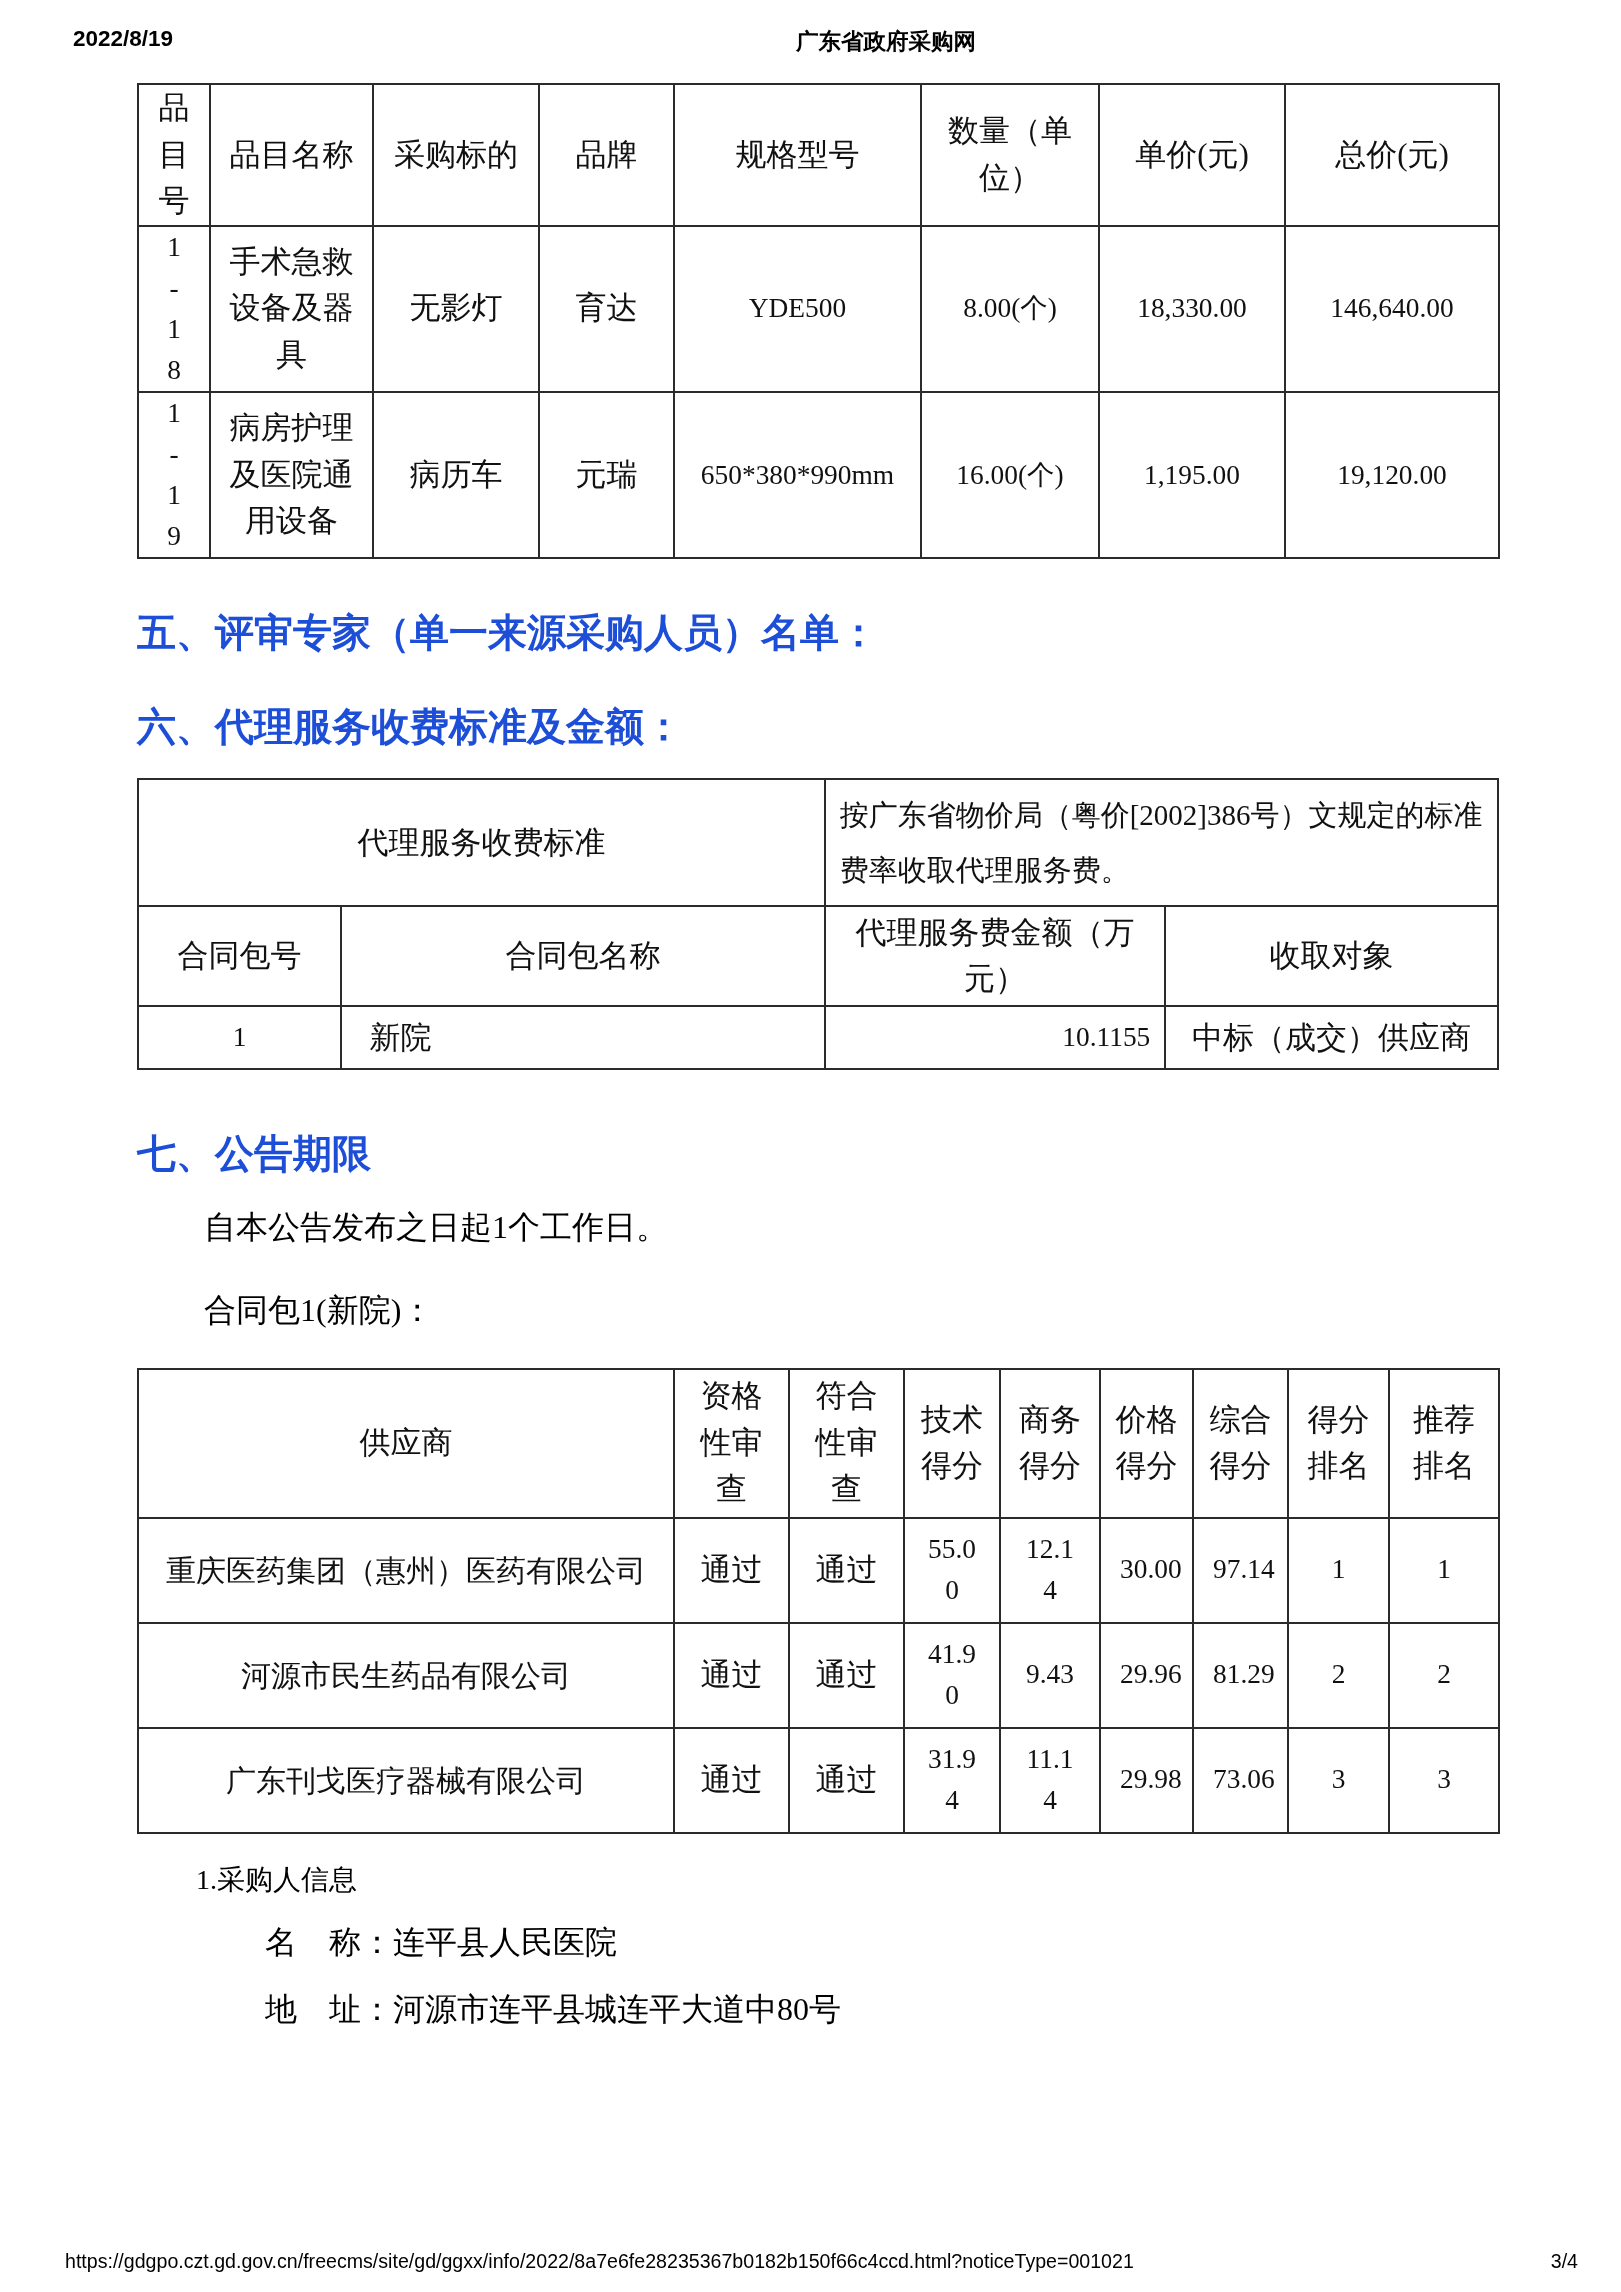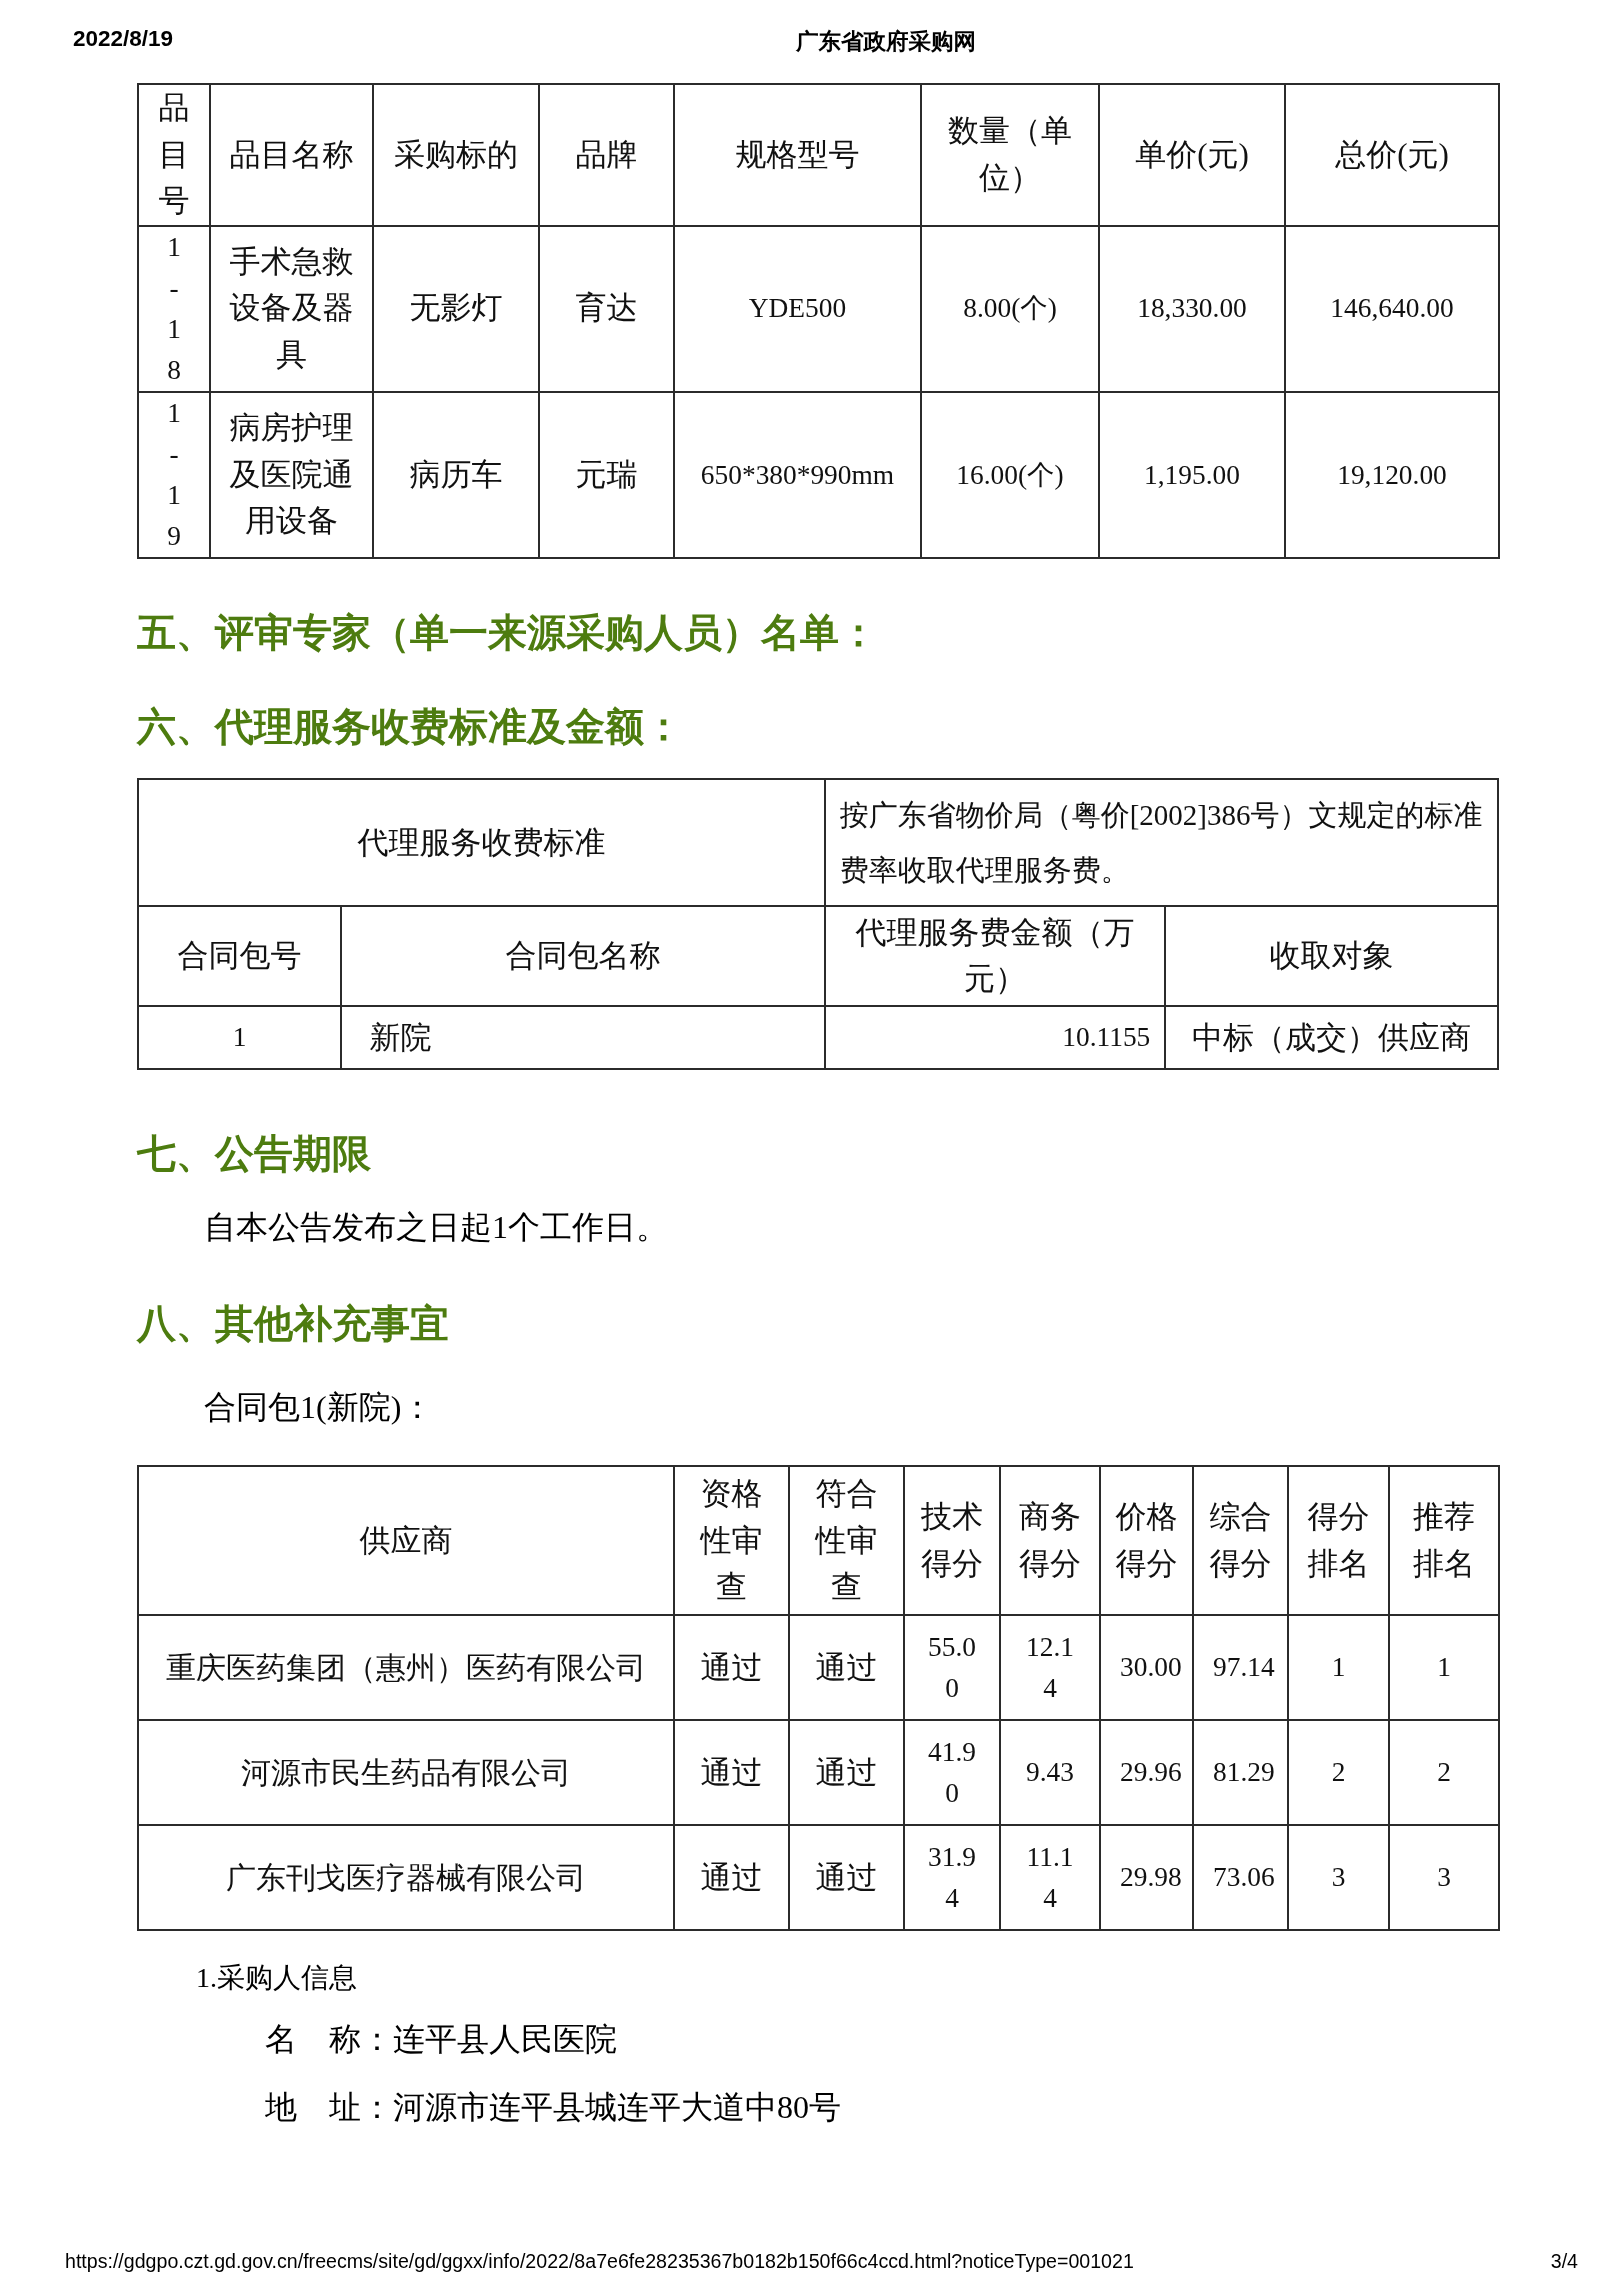--- a/index.html
+++ b/index.html
@@ -59,21 +59,21 @@
   .t-items td.c-itemno { padding: 0 27px; word-break: break-all; font-size: 27.4px; }
   .t-items td.c-itemno-h { padding: 0 11.8px; }
   .t-items td.c-name { padding: 0 17.6px; }
   .t-items .hrow td { height: 125px; }
   .t-items .drow td { height: 157px; }
   
   .h-sec {
     font-family: "Liberation Sans", "DejaVu Sans", sans-serif;
     font-weight: bold;
     font-size: 39px;
-    color: #4d7c0f;
+    color: #1d4ed8;
     line-height: 1.2;
   }
   .para { font-size: 32px; margin-left: 67px; color: #000; }
   .mt-52 { margin-top: 51px; }
   .mt-48 { margin-top: 47px; }
   .mt-40 { margin-top: 39px; }
   .mt-36 { margin-top: 35px; }
   .mt-28 { margin-top: 27.4px; }
   .mt-24 { margin-top: 23.5px; }
   .mt-22 { margin-top: 21.6px; }
@@ -186,21 +186,20 @@
         <td class="c-pkgname">新院</td>
         <td class="c-amount num">10.1155</td>
         <td>中标（成交）供应商</td>
       </tr>
     </tbody>
       </table>
 
     <div class="h-sec mt-62">七、公告期限</div>
     <div class="para mt-28">自本公告发布之日起1个工作日。</div>
 
-    <div class="h-sec mt-52">八、其他补充事宜</div>
     <div class="para mt-40">合同包1(新院)：</div>
 
     <table class="t-score mt-36">
       <colgroup>
         <col style="width:536px">
           <col style="width:115px">
           <col style="width:115px">
           <col style="width:96px">
         <col style="width:100px">
           <col style="width:93px">

